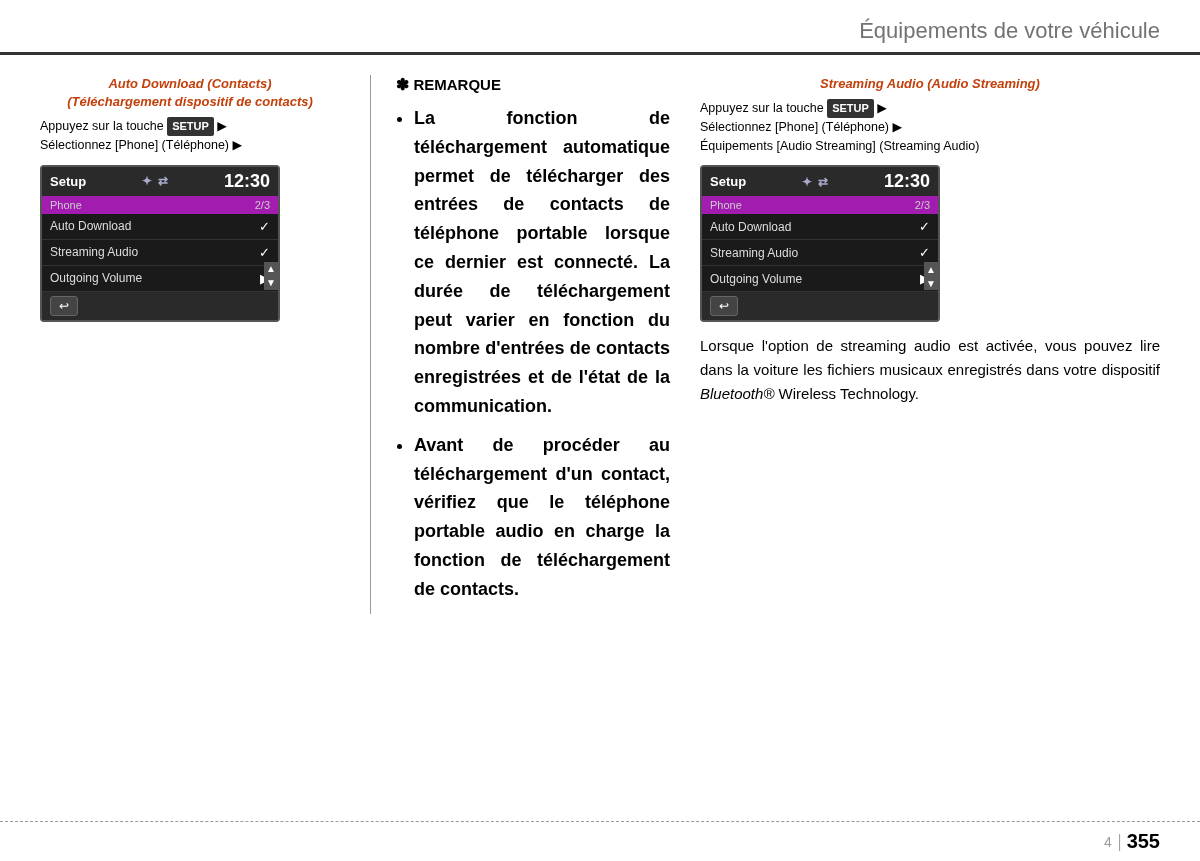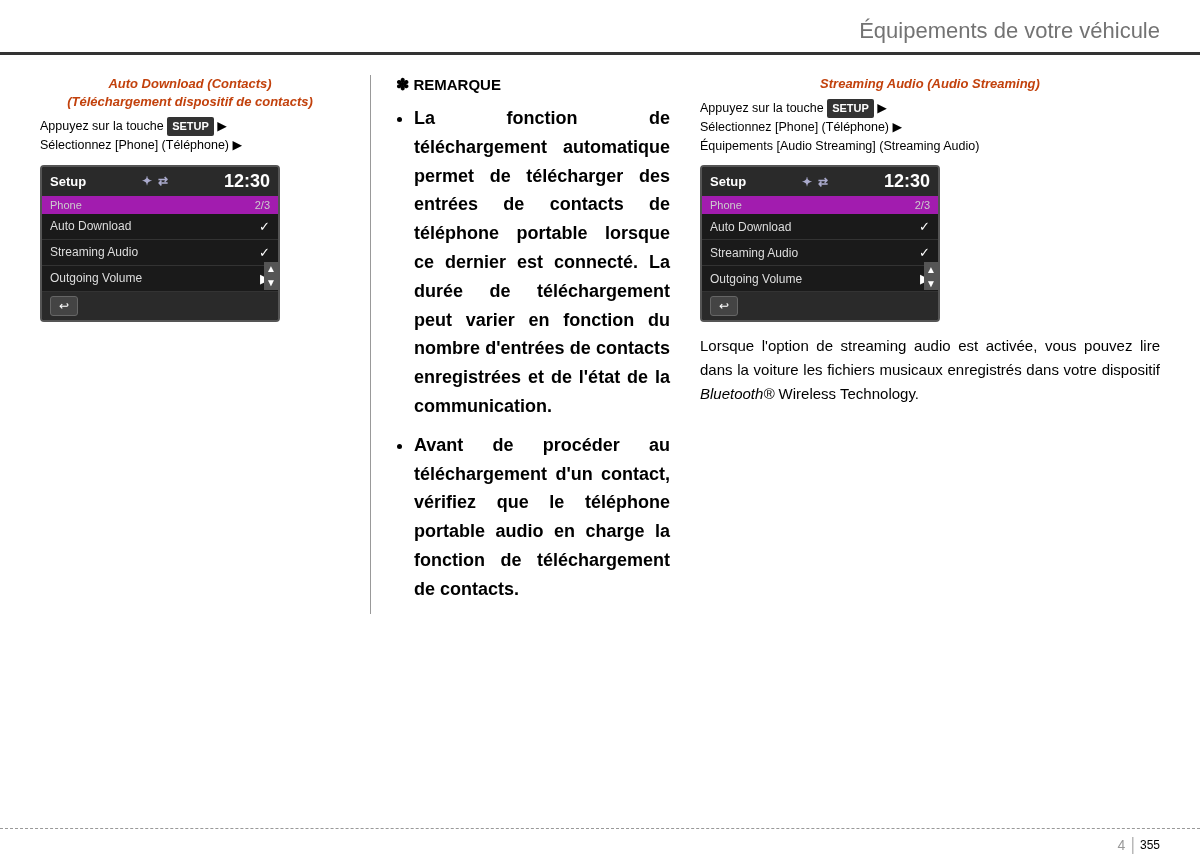--- a/index.html
+++ b/index.html
@@ -248,22 +248,22 @@
       color: #999;
       margin-right: 2px;
     }
 
     .page-sep {
       color: #999;
       margin: 0 2px;
     }
 
     .page-num {
-      font-weight: normal;
-      font-size: 12px;
+      font-weight: bold;
+      font-size: 20px;
     }
 
     .scrollbar-container {
       position: absolute;
       right: 0;
       top: 48px;
       bottom: 0;
       width: 14px;
     }
   </style>

